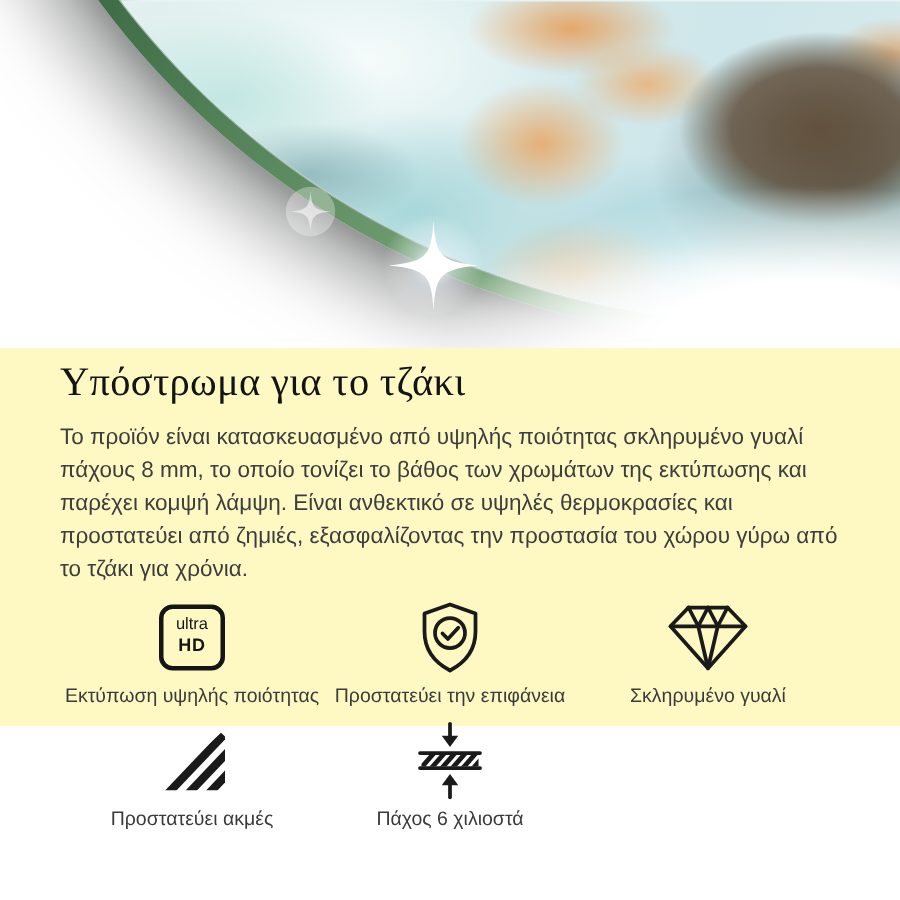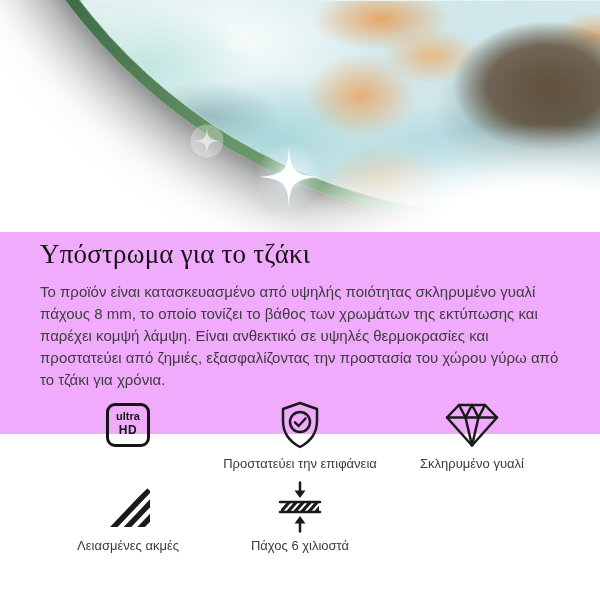--- a/index.html
+++ b/index.html
@@ -1,21 +1,21 @@
 <!DOCTYPE html>
 <html><head>
 <meta charset="utf-8">
 <style>
   html,body{margin:0;padding:0;}
   body{
     width:600px;height:600px;overflow:hidden;background:#ffffff;
     font-family:"Liberation Sans", sans-serif;
     -webkit-font-smoothing:antialiased;
   }
-  .page{position:relative;width:600px;height:434px;background:#f0abfc;}
+  .page{position:relative;width:600px;height:484px;background:#fef9c3;}
 
   
   .hero{position:relative;width:600px;height:232px;overflow:hidden;background:#fff;}
   .disc{
     position:absolute;left:-43px;top:-887px;width:1114px;height:1114px;border-radius:50%;
     background:linear-gradient(125deg,#3c6b45 38%,#6d9a6d 55%,#a9ccae 72%,#93bc9c 85%,#7aa98b 100%);
     box-shadow:-24px 26px 48px -6px rgba(88,90,90,.55), -6px 8px 16px -4px rgba(88,90,90,.35);
   }
   .disc-inner{
     position:absolute;inset:11px;border-radius:50%;overflow:hidden;background:#e8f3f3;
@@ -70,21 +70,21 @@
   .feature{display:flex;flex-direction:column;align-items:center;}
   .icon-slot{height:52px;display:flex;align-items:center;justify-content:center;}
   .feature-label{margin-top:5px;font-size:13px;color:#3b3b3b;text-align:center;}
   .icon-stroke{stroke:#1a1a1a;stroke-width:2.5;fill:none;stroke-linecap:round;stroke-linejoin:round;}
   .icon-fill{fill:#1a1a1a;stroke:none;}
   .uhd-box{
     width:44px;height:44px;border:3px solid #151515;border-radius:9px;
     display:flex;flex-direction:column;align-items:center;justify-content:center;
     color:#151515;box-sizing:border-box;
   }
-  .uhd-top{font-size:11px;font-weight:700;line-height:11px;text-align:right;}
+  .uhd-top{font-size:11px;font-weight:400;line-height:11px;text-align:right;}
   .uhd-bottom{font-size:12px;font-weight:800;line-height:17px;letter-spacing:.5px;}
 </style>
 </head>
 <body>
 
 <div class="page">
 
   <div class="hero">
     <div class="disc">
       <div class="disc-inner">
@@ -118,20 +118,21 @@
     <div class="features">
 
 
       <div class="feature">
         <div class="icon-slot">
           <div class="uhd-box">
             <span class="uhd-top">ultra</span>
             <span class="uhd-bottom">HD</span>
           </div>
         </div>
+        <div class="feature-label">Εκτύπωση υψηλής ποιότητας</div>
       </div>
 
       <div class="feature">
         <div class="icon-slot">
           <svg width="46" height="50" viewBox="0 0 46 50">
             <path class="icon-stroke" d="M23 3 L40 9 L40 21 C40 33 33.5 41.5 23 47 C12.5 41.5 6 33 6 21 L6 9 Z"></path>
             <circle class="icon-stroke" cx="23" cy="22" r="10"></circle>
             <path class="icon-stroke" d="M18 22.3 L21.6 26 L28.5 18.5"></path>
           </svg>
         </div>
@@ -160,21 +161,21 @@
             </defs>
             <g clip-path="url(#triclip)" stroke="#1a1a1a" stroke-width="5.5">
               <line x1="0" y1="38" x2="38" y2="-2"></line>
               <line x1="7" y1="45" x2="45" y2="5"></line>
               <line x1="14" y1="52" x2="52" y2="12"></line>
               <line x1="21" y1="59" x2="59" y2="19"></line>
               <line x1="28" y1="66" x2="66" y2="26"></line>
             </g>
           </svg>
         </div>
-        <div class="feature-label">Λειασμένες ακμές</div>
+        <div class="feature-label">Προστατεύει ακμές</div>
       </div>
 
       <div class="feature">
         <div class="icon-slot">
           <svg width="46" height="52" viewBox="0 0 46 52">
             <line class="icon-stroke" x1="23" y1="1.5" x2="23" y2="10"></line>
             <polygon class="icon-fill" points="23,17 17.5,9.5 28.5,9.5"></polygon>
             <line class="icon-stroke" x1="3" y1="21" x2="43" y2="21" stroke-width="2.2"></line>
             <line class="icon-stroke" x1="3" y1="31" x2="43" y2="31" stroke-width="2.2"></line>
             <defs>

